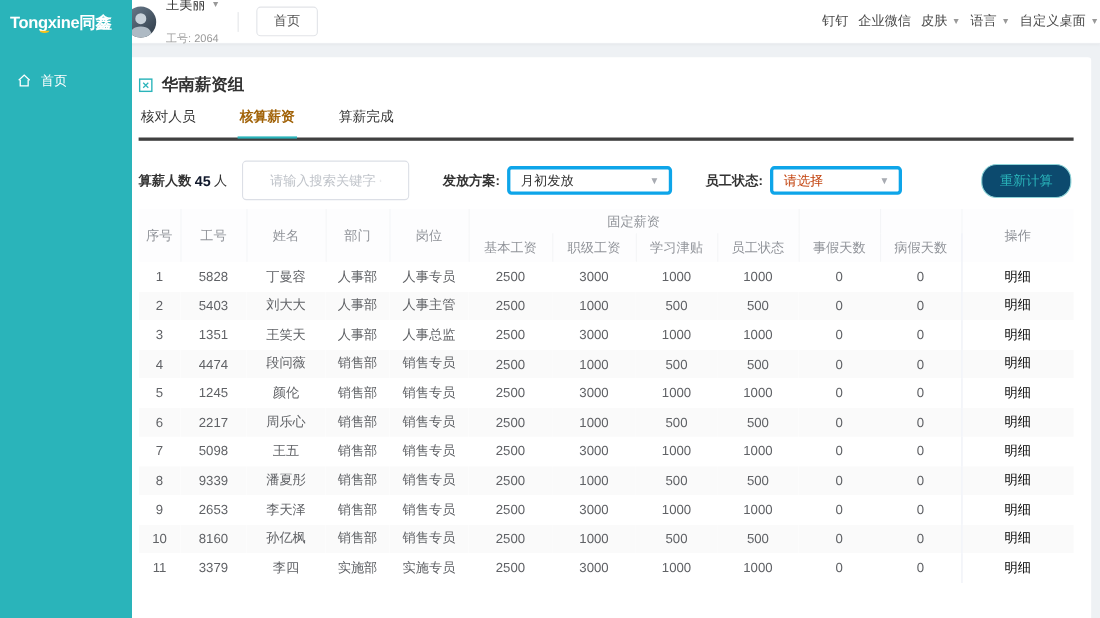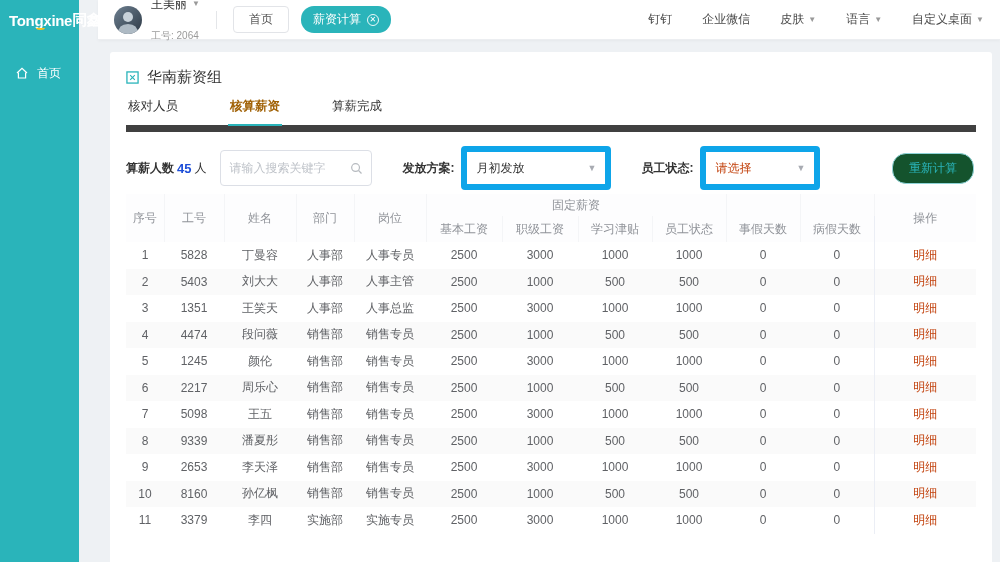--- a/index.html
+++ b/index.html
@@ -1,82 +1,82 @@
 <!DOCTYPE html>
 <html><head>
 <meta charset="utf-8">
 <style>
   * { margin:0; padding:0; box-sizing:border-box; }
   html,body { width:1000px; height:562px; overflow:hidden; }
   body { font-family:"Liberation Sans","DejaVu Sans",sans-serif; }
   .app { position:relative; width:1000px; height:562px; background:#eef1f4; overflow:hidden; }
 
   
-  .sidebar { position:absolute; left:0; top:0; width:79px; height:562px; background:#2ab4ba; z-index:3; }
+  .sidebar { position:absolute; left:0; top:0; width:120px; height:562px; background:#2ab4ba; z-index:3; }
   .logo { height:40px; display:flex; align-items:center; padding-left:9px; color:#fff; font-weight:bold; font-size:15px; letter-spacing:-0.3px; position:relative; white-space:nowrap; }
   .logo .smile { position:absolute; left:36px; top:25px; width:9px; height:5px; border-bottom:2px solid #f6c21c; border-radius:50%; }
   .side-nav { padding-top:16px; }
   .side-item { height:34px; display:flex; align-items:center; padding-left:15px; color:#fff; font-size:12px; cursor:pointer; margin-bottom:22px; position:relative; }
   .side-item .s-icon { width:14px; height:14px; margin-right:8px; flex:0 0 14px; }
   .side-item .arrow { position:absolute; right:9px; font-size:9px; color:#eafcfd; }
 
   
   .topbar { position:absolute; left:98px; top:0; width:902px; height:40px; background:#fff; display:flex; align-items:center; border-bottom:1px solid #eceef1; box-shadow:0 1px 3px rgba(0,0,0,.04); z-index:2; }
   .avatar { width:28px; height:28px; border-radius:50%; margin-left:16px; background:linear-gradient(135deg,#6d7f90,#2e3a46); overflow:hidden; flex:0 0 28px; cursor:pointer; }
   .userblock { margin-left:9px; line-height:1.1; cursor:pointer; }
   .uname { font-size:12px; color:#333; display:flex; align-items:center; }
   .uname .caret { font-size:8px; color:#999; margin-left:5px; }
   .uid { font-size:10px; color:#9a9a9a; margin-top:19px; }
   .vdiv { width:1px; height:18px; background:#e4e6e9; margin:0 16px; }
   .chip-home { padding:4px 15px; border:1px solid #e2e4e8; border-radius:4px; font-size:12px; color:#555; background:#fff; cursor:pointer; }
   .chip-active { margin-left:12px; display:flex; align-items:center; gap:6px; background:#2ab4ba; color:#fff; border-radius:13px; padding:5px 12px; font-size:12px; cursor:pointer; }
   .circle-x { width:12px; height:12px; border:1px solid rgba(255,255,255,.9); border-radius:50%; display:inline-flex; align-items:center; justify-content:center; font-size:8px; line-height:1; }
-  .hdr-right { margin-left:auto; margin-right:16px; display:flex; gap:30px; font-size:12px; color:#4a4a4a; align-items:center; }
+  .hdr-right { margin-left:auto; margin-right:1px; display:flex; gap:9px; font-size:12px; color:#4a4a4a; align-items:center; }
   .menu-item { display:flex; align-items:center; cursor:pointer; white-space:nowrap; }
   .menu-item .caret { font-size:8px; color:#999; margin-left:4px; }
 
   
   .card { position:absolute; left:110px; top:52px; right:8px; bottom:0; background:#fff; border-radius:3px 3px 0 0; padding:0 16px; }
   .title-row { display:flex; align-items:center; gap:8px; padding-top:16px; }
   .title-row .t-icon { width:13px; height:13px; flex:0 0 13px; }
-  .page-title { font-size:15px; font-weight:normal; color:#333; }
+  .page-title { font-size:15px; font-weight:bold; color:#333; }
   .period { margin-top:9px; padding-left:21px; font-size:12px; color:#9a9a9a; padding-bottom:13px; border-bottom:1px solid #f0f1f3; }
   .period b { color:#333; margin-left:5px; font-weight:bold; }
-  .tabs { display:flex; gap:48px; border-bottom:7px solid #404040; }
+  .tabs { display:flex; gap:36px; border-bottom:3px solid #404040; }
   .ctab { padding:11px 2px 10px; font-size:12.5px; color:#333; cursor:pointer; position:relative; }
   .ctab.active { color:#a16207; font-weight:bold; }
   .ctab.active:after { content:''; position:absolute; left:0; right:0; bottom:-1px; height:2px; background:#2ab4ba; }
 
   
   .filter-row { display:flex; align-items:center; margin-top:22px; font-size:12px; color:#333; height:28px; position:relative; }
   .flabel { font-weight:bold; }
-  .count { color:#1d4ed8; font-weight:bold; margin:0 3px; font-size:13px; }
-  .searchbox { margin-left:14px; width:152px; height:36px; border:1px solid #dcdfe6; border-radius:4px; display:flex; align-items:center; padding:0 8px; background:#fff; }
+  .count { color:#0f172a; font-weight:bold; margin:0 3px; font-size:13px; }
+  .searchbox { margin-left:14px; width:152px; height:36px; border:1px solid #dcdfe6; border-radius:4px; display:flex; align-items:center; padding:0 24px; background:#fff; }
   .searchbox input { border:none; outline:none; flex:1; font-size:12px; color:#333; font-family:inherit; width:100px; }
   .searchbox input::placeholder { color:#bfc3c9; }
   .fgroup { margin-left:30px; display:flex; align-items:center; gap:7px; }
-  .selectbox { height:44px; border:6px solid #0ea5e9; border-radius:4px; display:flex; align-items:center; padding:0 9px; background:#fff; cursor:pointer; }
+  .selectbox { height:26px; border:3px solid #0ea5e9; border-radius:4px; display:flex; align-items:center; padding:0 9px; background:#fff; cursor:pointer; }
   .selectbox .val { flex:1; color:#333; }
   .selectbox .val.placeholder { color:#c2410c; }
   .selectbox .caret { font-size:9px; color:#a8abb2; margin-left:8px; }
   .sel-plan { width:150px; }
   .sel-status { width:120px; }
-  .recalc-btn { position:absolute; right:2px; border:1px solid #8ed4d8; color:#2ab4ba; border-radius:14px; padding:6px 16px; background:#14532d; font-size:12px; cursor:pointer; font-family:inherit; }
+  .recalc-btn { position:absolute; right:2px; border:1px solid #8ed4d8; color:#2ab4ba; border-radius:14px; padding:6px 16px; background:#0c4a6e; font-size:12px; cursor:pointer; font-family:inherit; }
 
   
   table { width:100%; border-collapse:collapse; margin-top:12px; table-layout:fixed; }
   thead th { font-weight:normal; color:#909399; font-size:12px; background:#fdfdfe; border-right:1px solid #f4f5f7; }
   thead tr.gr1 th { height:22px; }
   thead tr.gr2 th { height:26px; }
   thead th:last-child { border-right:none; }
   tbody td { font-size:12px; color:#606266; text-align:center; height:26.5px; padding:0 2px; overflow:hidden; white-space:nowrap; }
   tbody tr.even { background:#fafafa; }
   th, td { text-align:center; }
   .op-col { border-left:1px solid #ebeef5; }
-  .detail-link { color:#c2410c; cursor:pointer; }
+  .detail-link { color:#000000; cursor:pointer; }
 </style>
 </head>
 <body>
 
 <div class="app">
 
   <div class="sidebar">
     <div class="logo">
       <span>Tongxine</span>
         <span>同鑫</span>
@@ -105,24 +105,20 @@
         <span>王美丽</span>
         <span class="caret">▼</span>
       </div>
       <div class="uid">
         <span>工号:</span>
         <span>2064</span>
       </div>
     </div>
     <div class="vdiv"></div>
     <div class="chip-home">首页</div>
-    <div class="chip-active">
-      <span>薪资计算</span>
-      <span class="circle-x">✕</span>
-    </div>
     <div class="hdr-right" id="hdr-right">
         <span class="menu-item">
           <span>钉钉</span>
         </span>
         <span class="menu-item">
           <span>企业微信</span>
         </span>
         <span class="menu-item">
           <span>皮肤</span>
           <span class="caret">▼</span>

